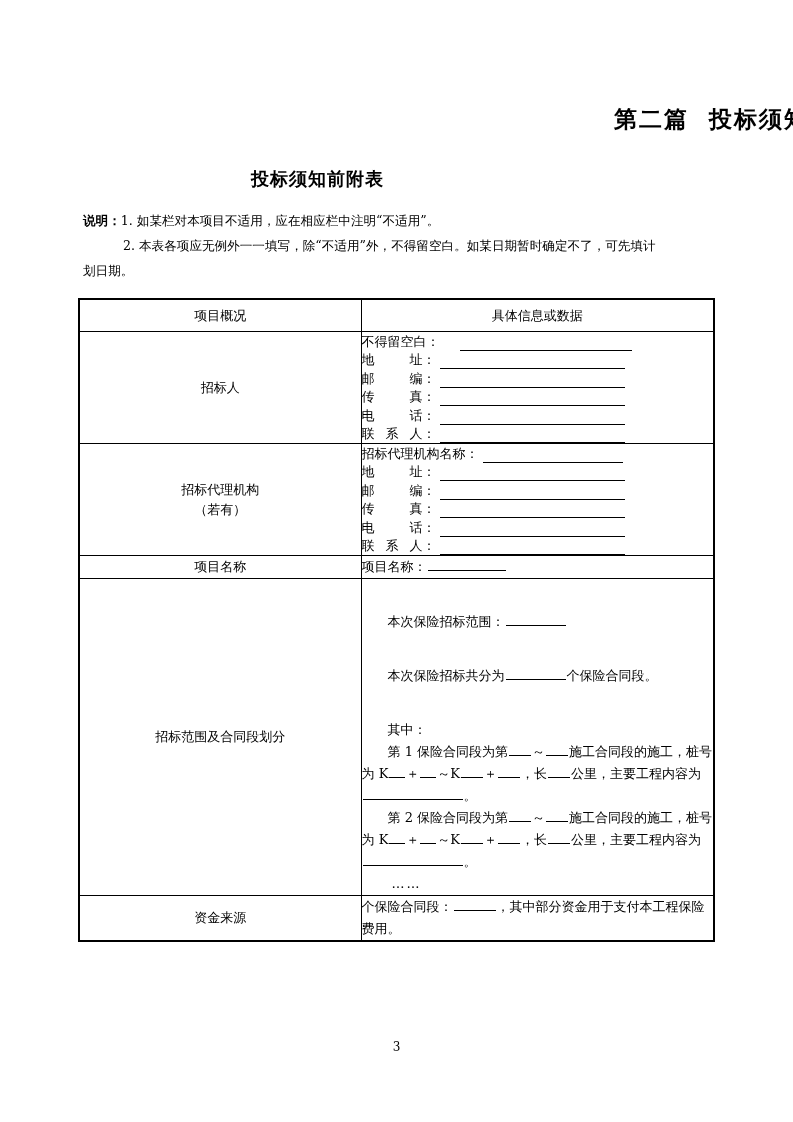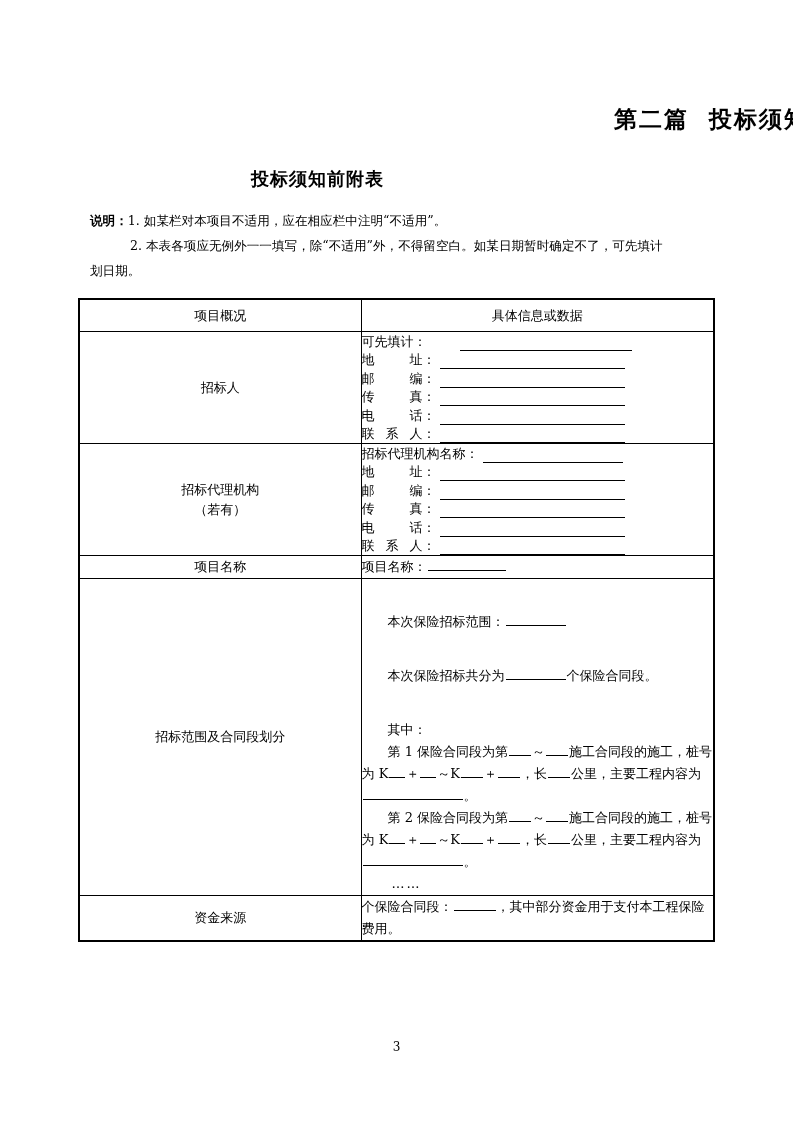--- a/index.html
+++ b/index.html
@@ -45,21 +45,21 @@
     font-family: "DejaVu Sans", "Liberation Sans", sans-serif;
     font-size: 18px;
     font-weight: bold;
     letter-spacing: 1px;
     line-height: 26px;
   }
 
   
   .notes {
     position: absolute;
-    left: 90px;
+    left: 83px;
     top: 208px;
     width: 636px;
     font-family: "DejaVu Serif", "Liberation Serif", serif;
     font-size: 12.6px;
     line-height: 25px;
   }
   .note-line { white-space: pre-wrap; }
   .note-lead { font-weight: bold; }
   .note-indent { padding-left: 40px; }
 
@@ -194,21 +194,21 @@
       <tr>
         <td class="hdr-cell">项目概况</td>
         <td class="hdr-cell">具体信息或数据</td>
       </tr>
 
       <tr>
         <td class="lbl-cell">招标人</td>
         <td class="val-cell">
           <div class="fieldlist">
             <div class="field-row">
-              <span class="field-label wide">可先填计：</span>
+              <span class="field-label wide">不得留空白：</span>
               <span class="field-rule short"></span>
             </div>
             <div class="field-row">
               <span class="field-label justify"><span>地</span><span>址：</span></span>
               <span class="field-rule"></span>
             </div>
             <div class="field-row">
               <span class="field-label justify"><span>邮</span><span>编：</span></span>
               <span class="field-rule"></span>
             </div>

